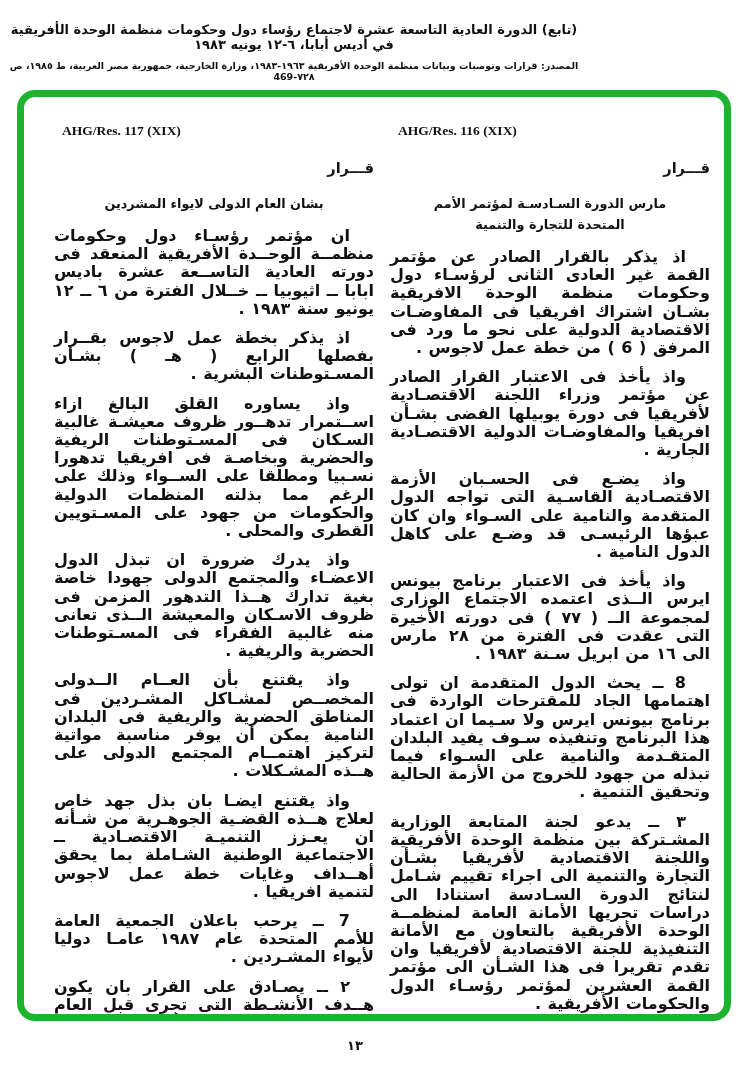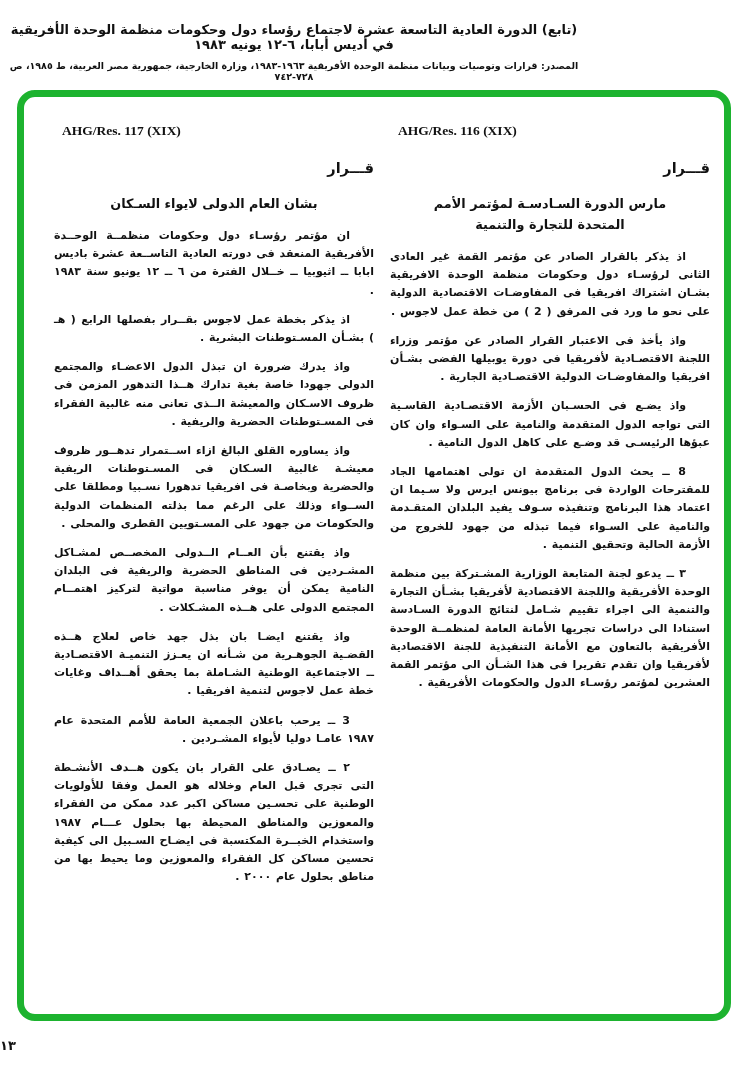--- a/index.html
+++ b/index.html
@@ -70,70 +70,71 @@
     font-weight: bold;
     font-size: 12.8px;
     line-height: 21px;
     margin: 17px auto 13px auto;
     direction: rtl;
   }
   .resolution-title.narrow { max-width: 245px; }
   p.para {
     direction: rtl;
     text-align: justify;
-    font-size: 11px;
+    font-size: 16px;
     line-height: 18.2px;
     font-weight: bold;
     text-indent: 24px;
     margin: 0 0 11px 0;
     word-spacing: 1px;
   }
   .page-number {
     position: absolute;
     top: 1038px; left: 0;
     width: 710px;
-    text-align: left;
+    text-align: center;
     font-weight: bold;
     font-size: 13px;
     direction: rtl;
   }
 </style>
 </head>
 <body>
 
 <header class="page-header">
   <div class="header-line1">(تابع) الدورة العادية التاسعة عشرة لاجتماع رؤساء دول وحكومات منظمة الوحدة الأفريقية في أديس أبابا، ٦-١٢ يونيه ١٩٨٣</div>
-  <div class="header-line2">المصدر: قرارات وتوصيات وبيانات منظمة الوحدة الأفريقية ١٩٦٣-١٩٨٣، وزارة الخارجية، جمهورية مصر العربية، ط ١٩٨٥، ص ٧٢٨-٧٤٢</div>
+  <div class="header-line2">المصدر: قرارات وتوصيات وبيانات منظمة الوحدة الأفريقية ١٩٦٣-١٩٨٣، وزارة الخارجية، جمهورية مصر العربية، ط ١٩٨٥، ص ٧٢٨-469</div>
 </header>
 
 <div class="doc-frame" style="border-color: rgb(29, 179, 47);">
   <div class="columns">
 
     <section class="resolution-column">
       <div class="res-code">AHG/Res. 117 (XIX)</div>
       <div class="decision-heading">قـــرار</div>
-      <div class="resolution-title">بشان العام الدولى لايواء السـكان</div>
+      <div class="resolution-title">بشان العام الدولى لايواء المشردين</div>
       <p class="para">ان مؤتمر رؤسـاء دول وحكومات منظمــة الوحــدة الأفريقية المنعقد فى دورته العادية التاســعة عشرة باديس ابابا ــ اثيوبيا ــ خــلال الفترة من ٦ ــ ١٢ يونيو سنة ١٩٨٣ .</p>
       <p class="para">اذ يذكر بخطة عمل لاجوس بقــرار بفصلها الرابع ( هـ ) بشـأن المسـتوطنات البشرية .</p>
+      <p class="para">واذ يساوره القلق البالغ ازاء اســتمرار تدهــور ظروف معيشـة غالبية السـكان فى المسـتوطنات الريفية والحضرية وبخاصـة فى افريقيا تدهورا نسـبيا ومطلقا على الســواء وذلك على الرغم مما بذلته المنظمات الدولية والحكومات من جهود على المسـتويين القطرى والمحلى .</p>
       <p class="para">واذ يدرك ضرورة ان تبذل الدول الاعضـاء والمجتمع الدولى جهودا خاصة بغية تدارك هــذا التدهور المزمن فى ظروف الاسـكان والمعيشة الــذى تعانى منه غالبية الفقراء فى المسـتوطنات الحضرية والريفية .</p>
-      <p class="para">واذ يساوره القلق البالغ ازاء اســتمرار تدهــور ظروف معيشـة غالبية السـكان فى المسـتوطنات الريفية والحضرية وبخاصـة فى افريقيا تدهورا نسـبيا ومطلقا على الســواء وذلك على الرغم مما بذلته المنظمات الدولية والحكومات من جهود على المسـتويين القطرى والمحلى .</p>
       <p class="para">واذ يقتنع بأن العــام الــدولى المخصــص لمشـاكل المشـردين فى المناطق الحضرية والريفية فى البلدان النامية يمكن أن يوفر مناسبة مواتية لتركيز اهتمــام المجتمع الدولى على هــذه المشـكلات .</p>
       <p class="para">واذ يقتنع ايضـا بان بذل جهد خاص لعلاج هــذه القضـية الجوهـرية من شـأنه ان يعـزز التنميـة الاقتصـادية ــ الاجتماعية الوطنية الشـاملة بما يحقق أهــداف وغايات خطة عمل لاجوس لتنمية افريقيا .</p>
-      <p class="para">3 ــ يرحب باعلان الجمعية العامة للأمم المتحدة عام ١٩٨٧ عامـا دوليا لأيواء المشـردين .</p>
+      <p class="para">7 ــ يرحب باعلان الجمعية العامة للأمم المتحدة عام ١٩٨٧ عامـا دوليا لأيواء المشـردين .</p>
       <p class="para">٢ ــ يصـادق على القرار بان يكون هــدف الأنشـطة التى تجرى قبل العام وخلاله هو العمل وفقا للأولويات الوطنية على تحسـين مساكن اكبر عدد ممكن من الفقراء والمعوزين والمناطق المحيطة بها بحلول عـــام ١٩٨٧ واستخدام الخبــرة المكتسبة فى ايضـاح السـبيل الى كيفية تحسين مساكن كل الفقراء والمعوزين وما يحيط بها من مناطق بحلول عام ٢٠٠٠ .</p>
 
     </section>
 
     <section class="resolution-column">
       <div class="res-code">AHG/Res. 116 (XIX)</div>
       <div class="decision-heading">قـــرار</div>
       <div class="resolution-title narrow">مارس الدورة السـادسـة لمؤتمر الأمم المتحدة للتجارة والتنمية</div>
-      <p class="para">اذ يذكر بالقرار الصادر عن مؤتمر القمة غير العادى الثانى لرؤسـاء دول وحكومات منظمة الوحدة الافريقية بشـان اشتراك افريقيا فى المفاوضـات الاقتصادية الدولية على نحو ما ورد فى المرفق ( 2 ) من خطة عمل لاجوس .</p>
+      <p class="para">اذ يذكر بالقرار الصادر عن مؤتمر القمة غير العادى الثانى لرؤسـاء دول وحكومات منظمة الوحدة الافريقية بشـان اشتراك افريقيا فى المفاوضـات الاقتصادية الدولية على نحو ما ورد فى المرفق ( 6 ) من خطة عمل لاجوس .</p>
       <p class="para">واذ يأخذ فى الاعتبار القرار الصادر عن مؤتمر وزراء اللجنة الاقتصـادية لأفريقيا فى دورة يوبيلها الفضى بشـأن افريقيا والمفاوضـات الدولية الاقتصـادية الجارية .</p>
       <p class="para">واذ يضـع فى الحسـبان الأزمة الاقتصـادية القاسـية التى تواجه الدول المتقدمة والنامية على السـواء وان كان عبؤها الرئيسـى قد وضـع على كاهل الدول النامية .</p>
+      <p class="para">واذ يأخذ فى الاعتبار برنامج بيونس ايرس الــذى اعتمده الاجتماع الوزارى لمجموعة الــ ( ٧٧ ) فى دورته الأخيرة التى عقدت فى الفترة من ٢٨ مارس الى ١٦ من ابريل سـنة ١٩٨٣ .</p>
       <p class="para">8 ــ يحث الدول المتقدمة ان تولى اهتمامها الجاد للمقترحات الواردة فى برنامج بيونس ايرس ولا سـيما ان اعتماد هذا البرنامج وتنفيذه سـوف يفيد البلدان المتقـدمة والنامية على السـواء فيما تبذله من جهود للخروج من الأزمة الحالية وتحقيق التنمية .</p>
       <p class="para">٣ ــ يدعو لجنة المتابعة الوزارية المشـتركة بين منظمة الوحدة الأفريقية واللجنة الاقتصادية لأفريقيا بشـأن التجارة والتنمية الى اجراء تقييم شـامل لنتائج الدورة السـادسة استنادا الى دراسات تجريها الأمانة العامة لمنظمــة الوحدة الأفريقية بالتعاون مع الأمانة التنفيذية للجنة الاقتصادية لأفريقيا وان تقدم تقريرا فى هذا الشـأن الى مؤتمر القمة العشرين لمؤتمر رؤسـاء الدول والحكومات الأفريقية .</p>
     </section>
 
   </div>
 </div>
 
 <div class="page-number">١٣</div>
 
 </body></html>

